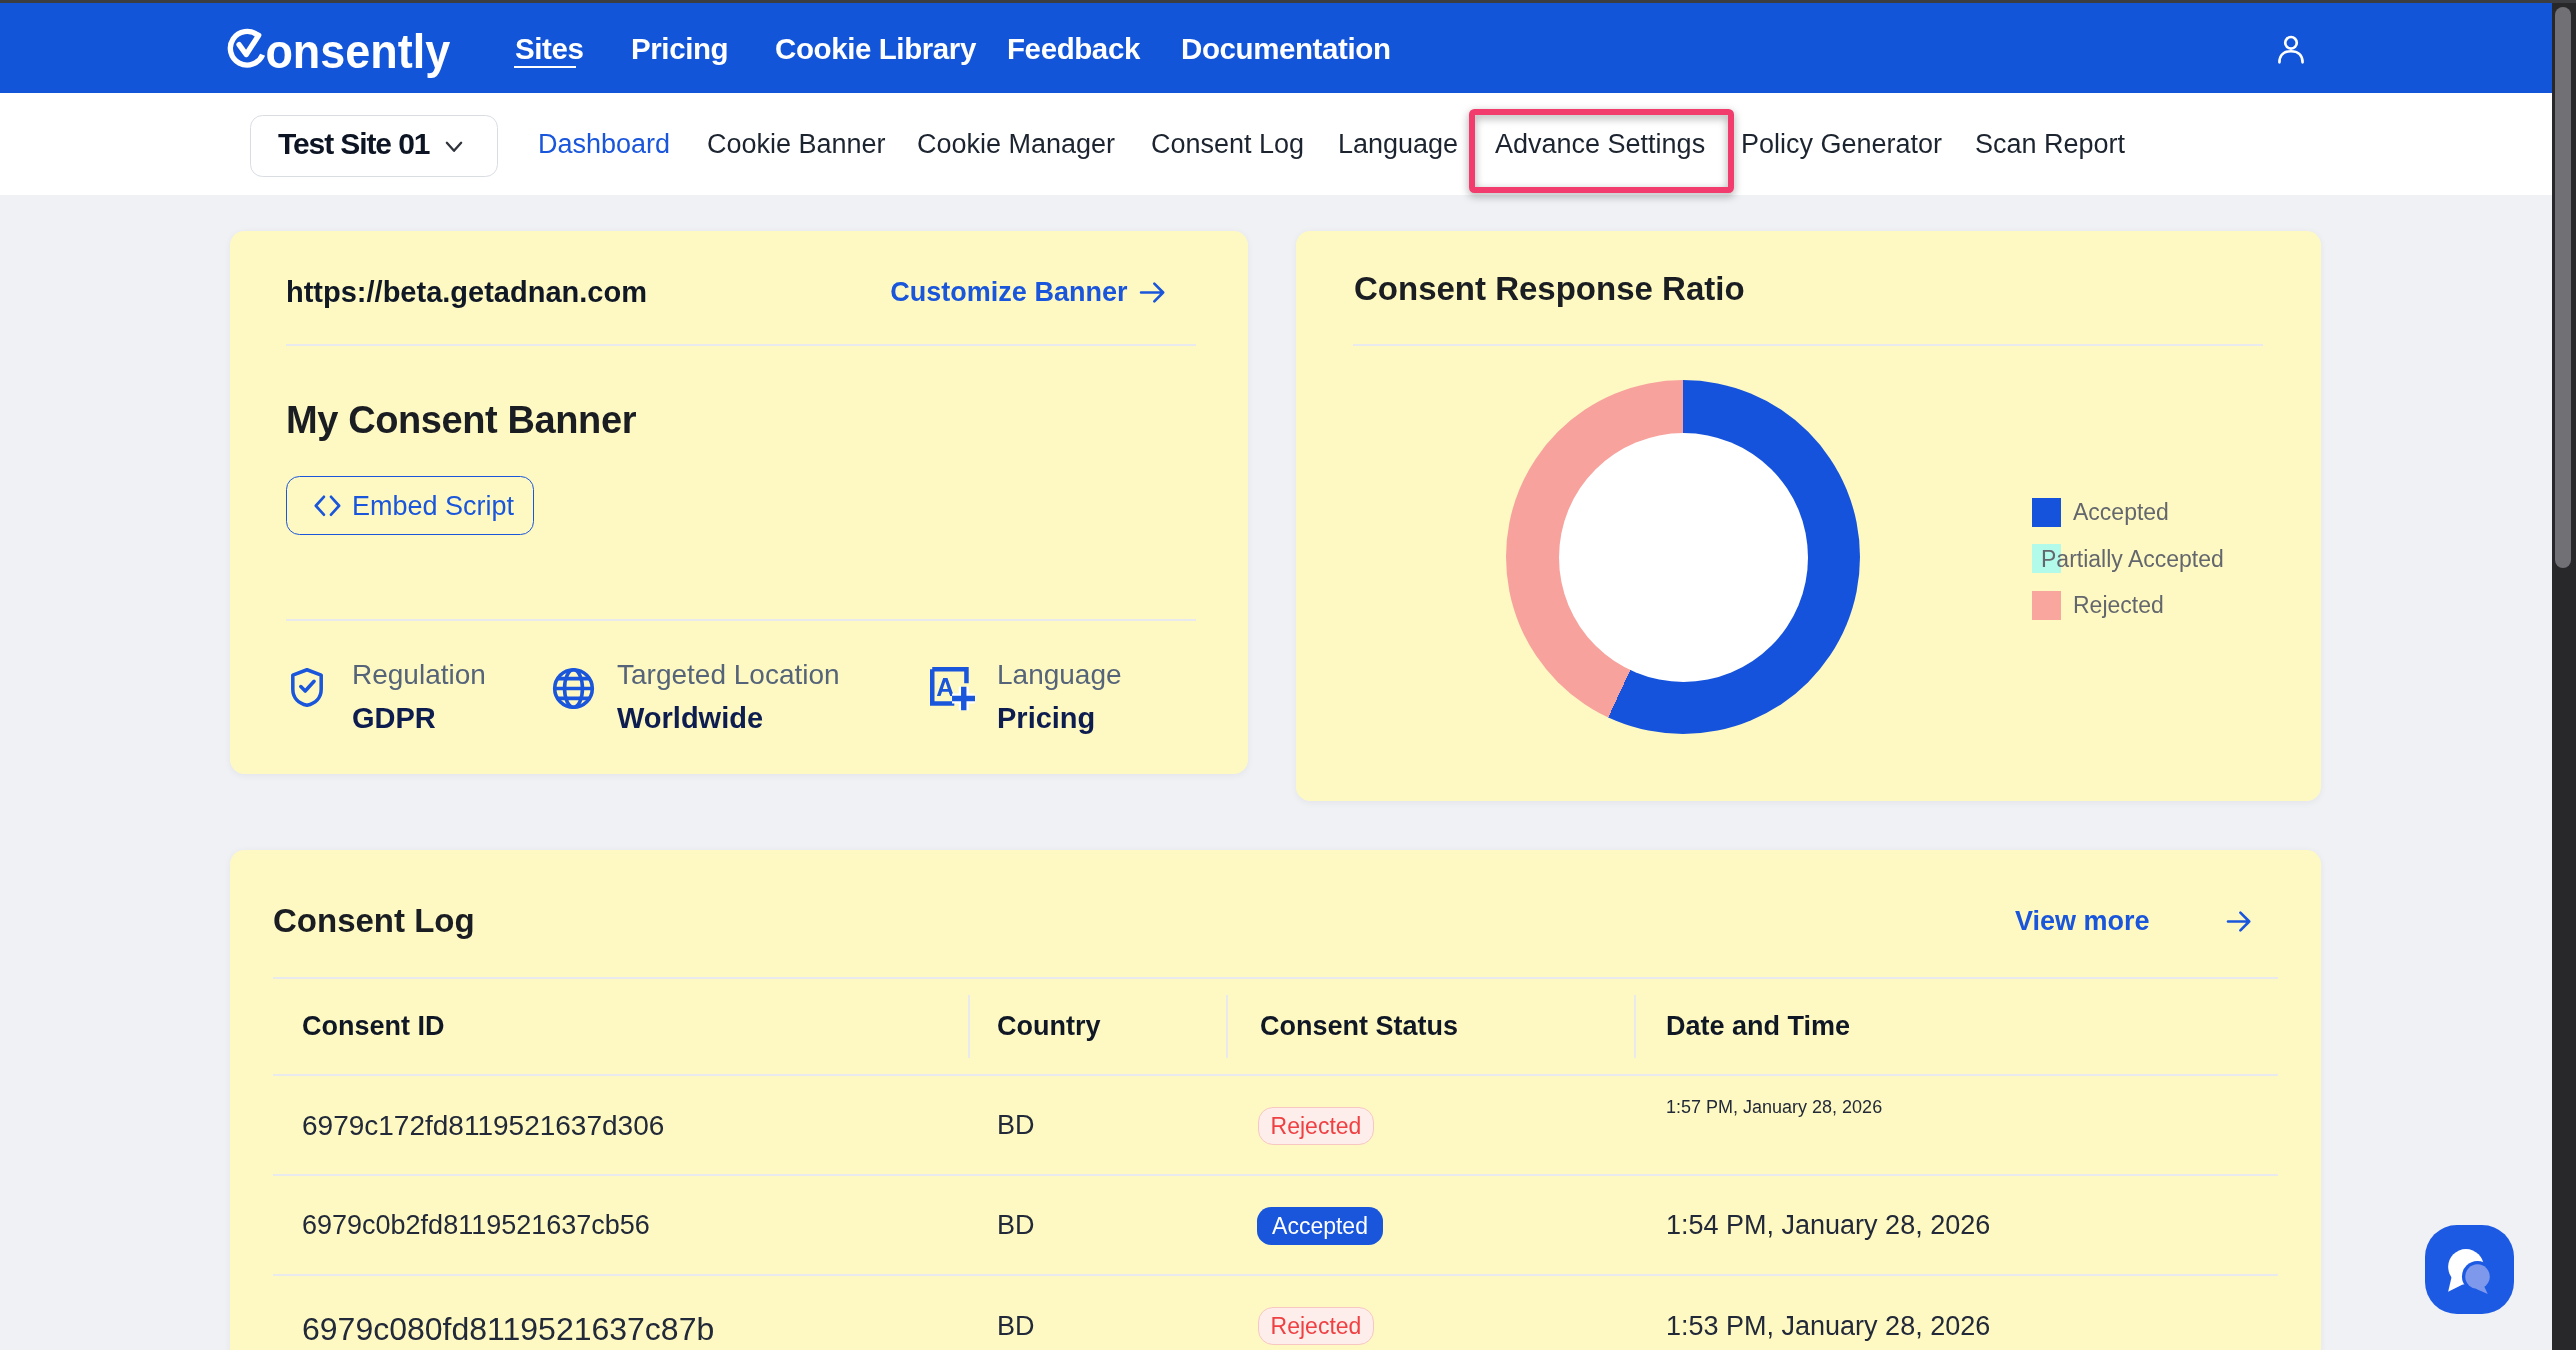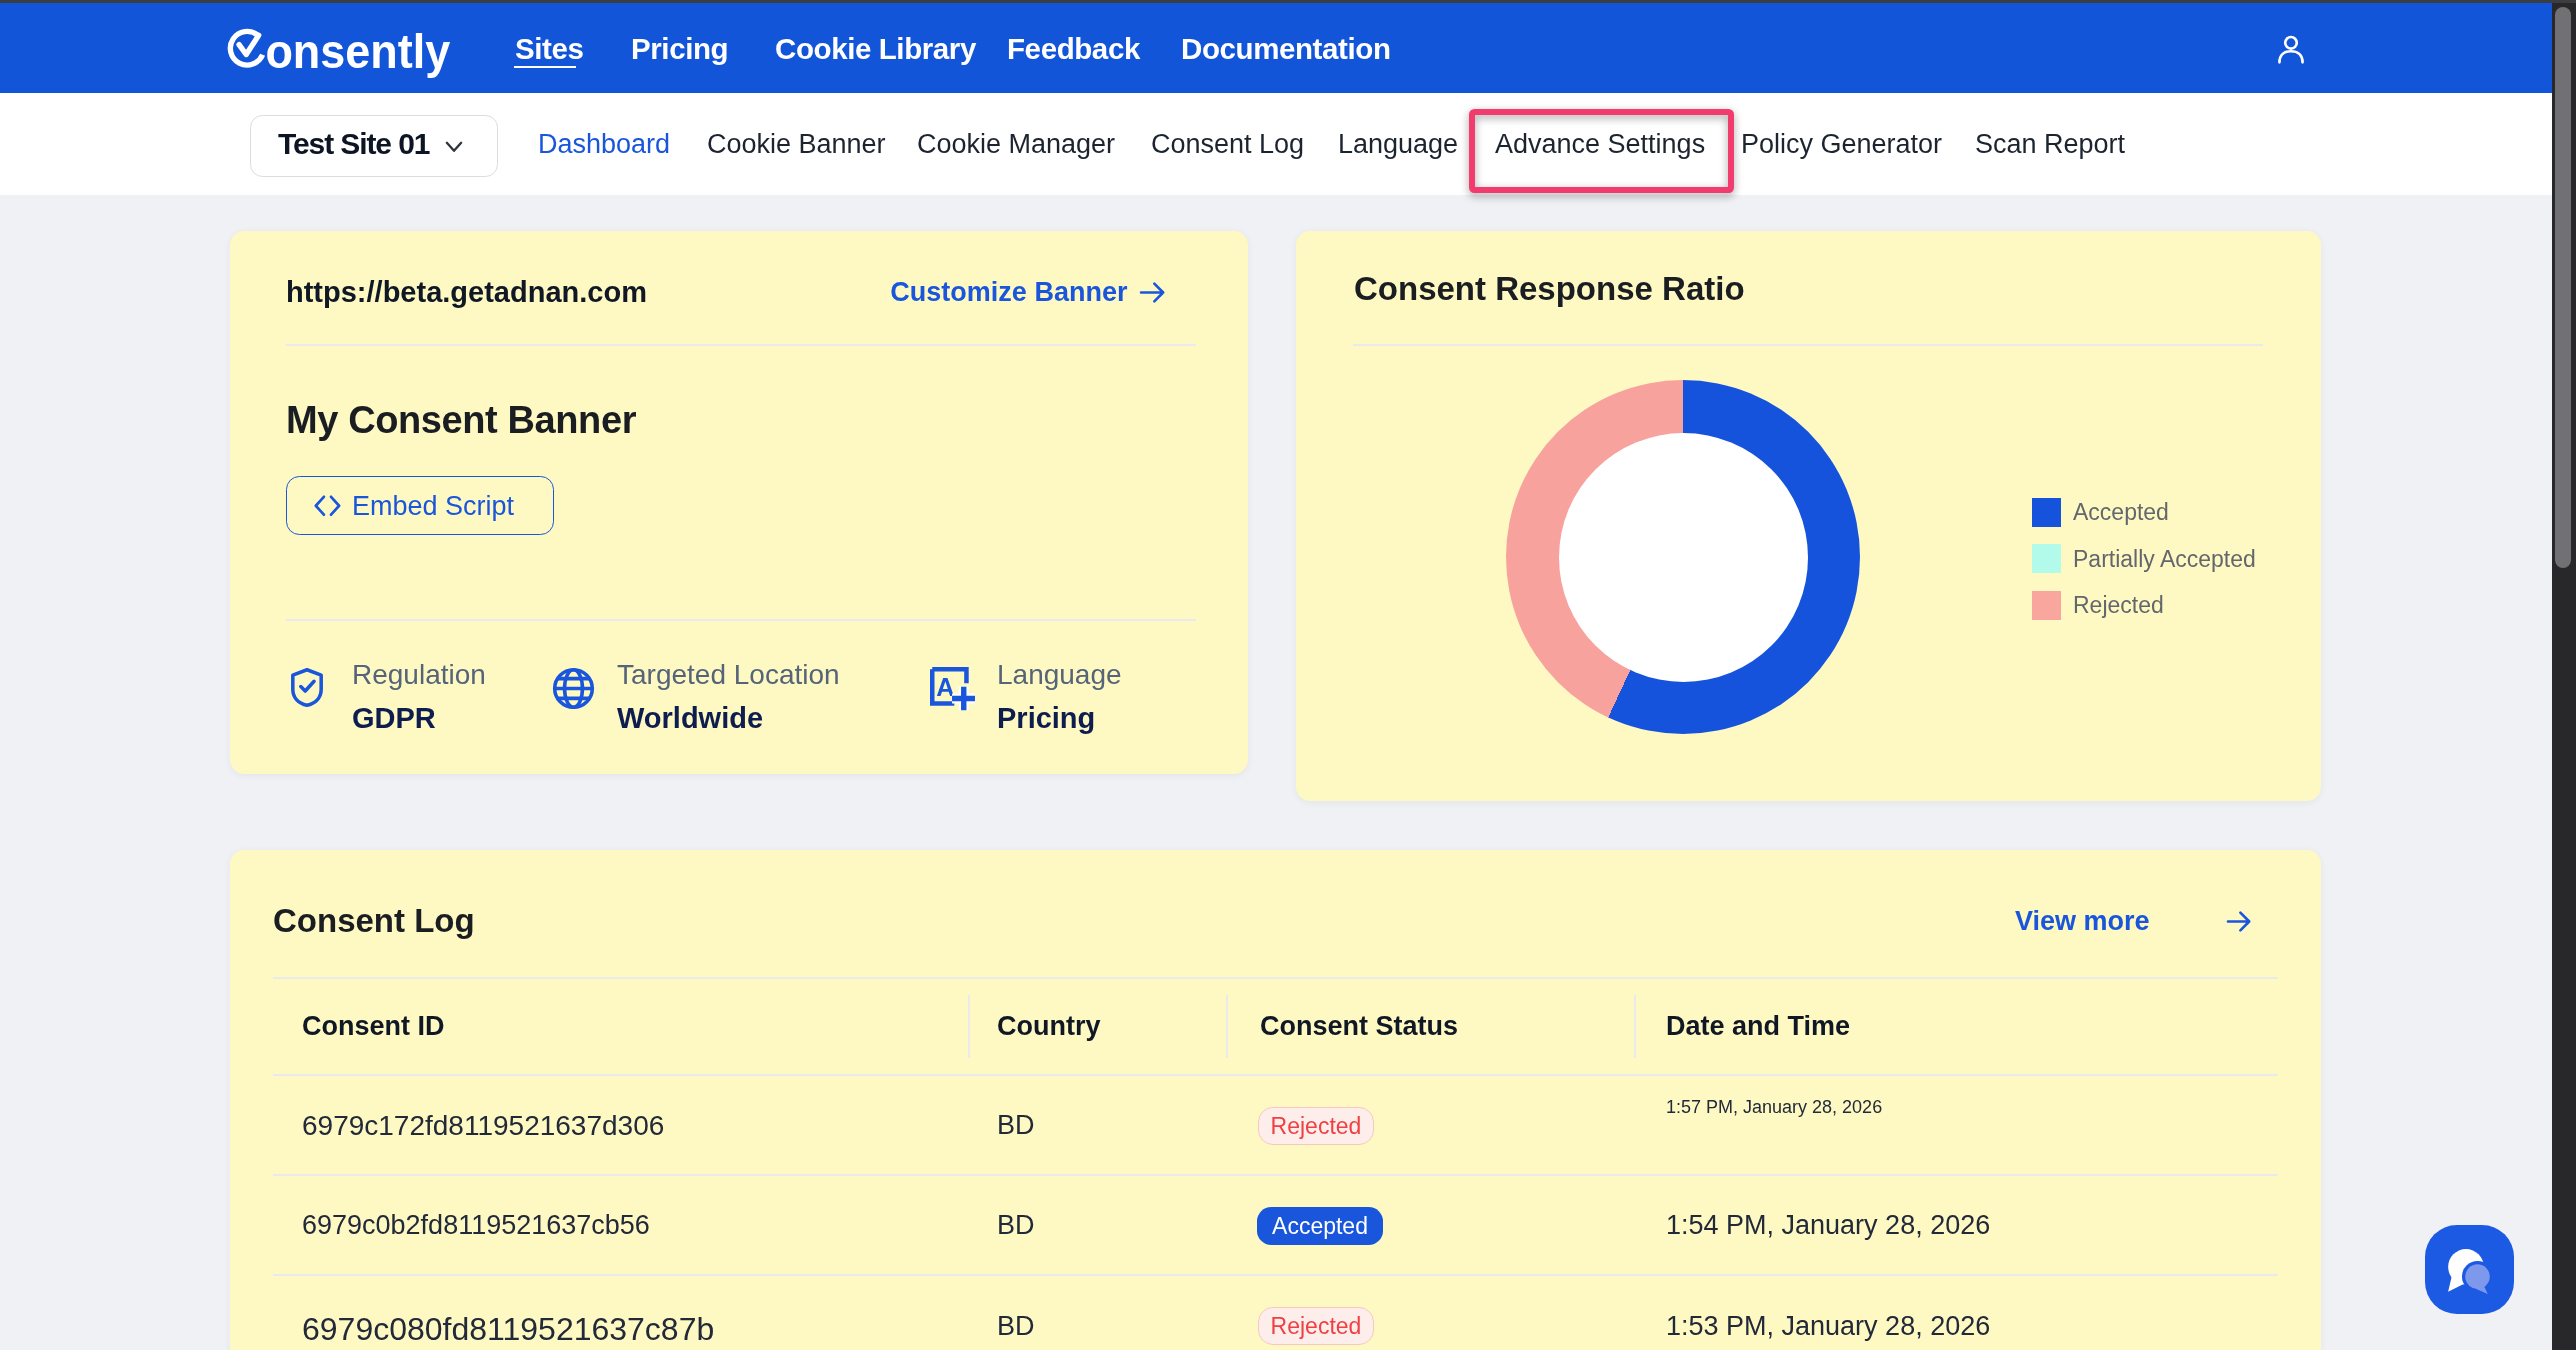--- a/index.html
+++ b/index.html
@@ -58,21 +58,21 @@
 <div class="card" style="left:230px;top:231px;width:1018px;height:543px;">
   <div class="abs" style="left:56px;top:45px;font-size:29px;font-weight:bold;color:#101826;">https://beta.getadnan.com</div>
   <div class="abs" style="right:81px;top:46px;display:flex;align-items:center;gap:11.6px;">
     <span style="font-size:27px;font-weight:bold;color:#1a56db;">Customize Banner</span>
     <svg width="28" height="23" viewBox="0 0 31 26">
       <path d="M 2 13 L 27 13 M 17 3 L 27 13 L 17 23" fill="none" stroke="#1a56db" stroke-width="3" stroke-linecap="round" stroke-linejoin="round"></path>
     </svg>
   </div>
   <div class="hr" style="left:56px;top:113px;width:910px;"></div>
   <div class="abs" style="left:56px;top:168px;font-size:38px;font-weight:bold;color:#1a1d22;letter-spacing:-0.4px;">My Consent Banner</div>
-  <div class="abs" style="left:56px;top:245px;width:268px;height:59px;border:1.8px solid #1a56db;border-radius:13.4px;">
+  <div class="abs" style="left:56px;top:245px;width:248px;height:59px;border:1.8px solid #1a56db;border-radius:13.4px;">
     <svg class="abs" style="left:27px;top:18px;" width="52" height="21.5" viewBox="0 0 58 24">
       <path d="M 11 2 L 2 12 L 11 22 M 19 2 L 28 12 L 19 22" fill="none" stroke="#1a56db" stroke-width="3" stroke-linecap="round" stroke-linejoin="round"></path>
     </svg>
     <span class="abs" style="left:65px;top:14.3px;font-size:27px;color:#1a56db;">Embed Script</span>
   </div>
   <div class="hr" style="left:56px;top:388px;width:910px;"></div>
 
   <svg class="abs" style="left:60px;top:437px;" width="34" height="39" viewBox="0 0 38 44">
     <path d="M 19 2 L 35 8 L 35 24 C 35 34 28 40 19 42 C 10 40 3 34 3 24 L 3 8 Z" fill="none" stroke="#1a56db" stroke-width="4" stroke-linejoin="round"></path>
     <path d="M 12 21 L 17 26 L 27 15" fill="none" stroke="#1a56db" stroke-width="4" stroke-linecap="round" stroke-linejoin="round"></path>
@@ -101,21 +101,21 @@
 <div class="card" style="left:1296px;top:231px;width:1025px;height:570px;">
   <div class="abs" style="left:58px;top:39px;font-size:33px;font-weight:bold;color:#1a1d22;">Consent Response Ratio</div>
   <div class="hr" style="left:57px;top:113px;width:910px;"></div>
 
   <div class="abs" style="left:210px;top:149px;width:354px;height:354px;border-radius:50%;background:conic-gradient(#1553dc 0deg 205deg, #f7a29d 205deg 360deg);"></div>
   <div class="abs" style="left:263px;top:202px;width:249px;height:249px;border-radius:50%;background:#fff;"></div>
 
   <div class="abs" style="left:736px;top:267px;width:29px;height:29px;background:#1553dc;"></div>
   <div class="abs" style="left:777px;top:268px;font-size:23px;color:#63676d;">Accepted</div>
   <div class="abs" style="left:736px;top:313px;width:29px;height:29px;background:#b2fae9;"></div>
-  <div class="abs" style="left:777px;top:315px;font-size:23px;color:#63676d;">Partially Accepted</div>
+  <div class="abs" style="left:745px;top:315px;font-size:23px;color:#63676d;">Partially Accepted</div>
   <div class="abs" style="left:736px;top:360px;width:29px;height:29px;background:#f9a69f;"></div>
   <div class="abs" style="left:777px;top:361px;font-size:23px;color:#63676d;">Rejected</div>
 </div>
 
 <div class="card" style="left:230px;top:850px;width:2091px;height:626px;">
   <div class="abs" style="left:43px;top:52px;font-size:33px;font-weight:bold;color:#1a1d22;">Consent Log</div>
   <div class="abs" style="left:1785px;top:56px;font-size:27px;font-weight:bold;color:#1a56db;">View more</div>
   <svg class="abs" style="left:1996px;top:60px;" width="27" height="23" viewBox="0 0 30 26">
     <path d="M 2 13 L 26 13 M 16 3 L 26 13 L 16 23" fill="none" stroke="#1a56db" stroke-width="3" stroke-linecap="round" stroke-linejoin="round"></path>
   </svg>

